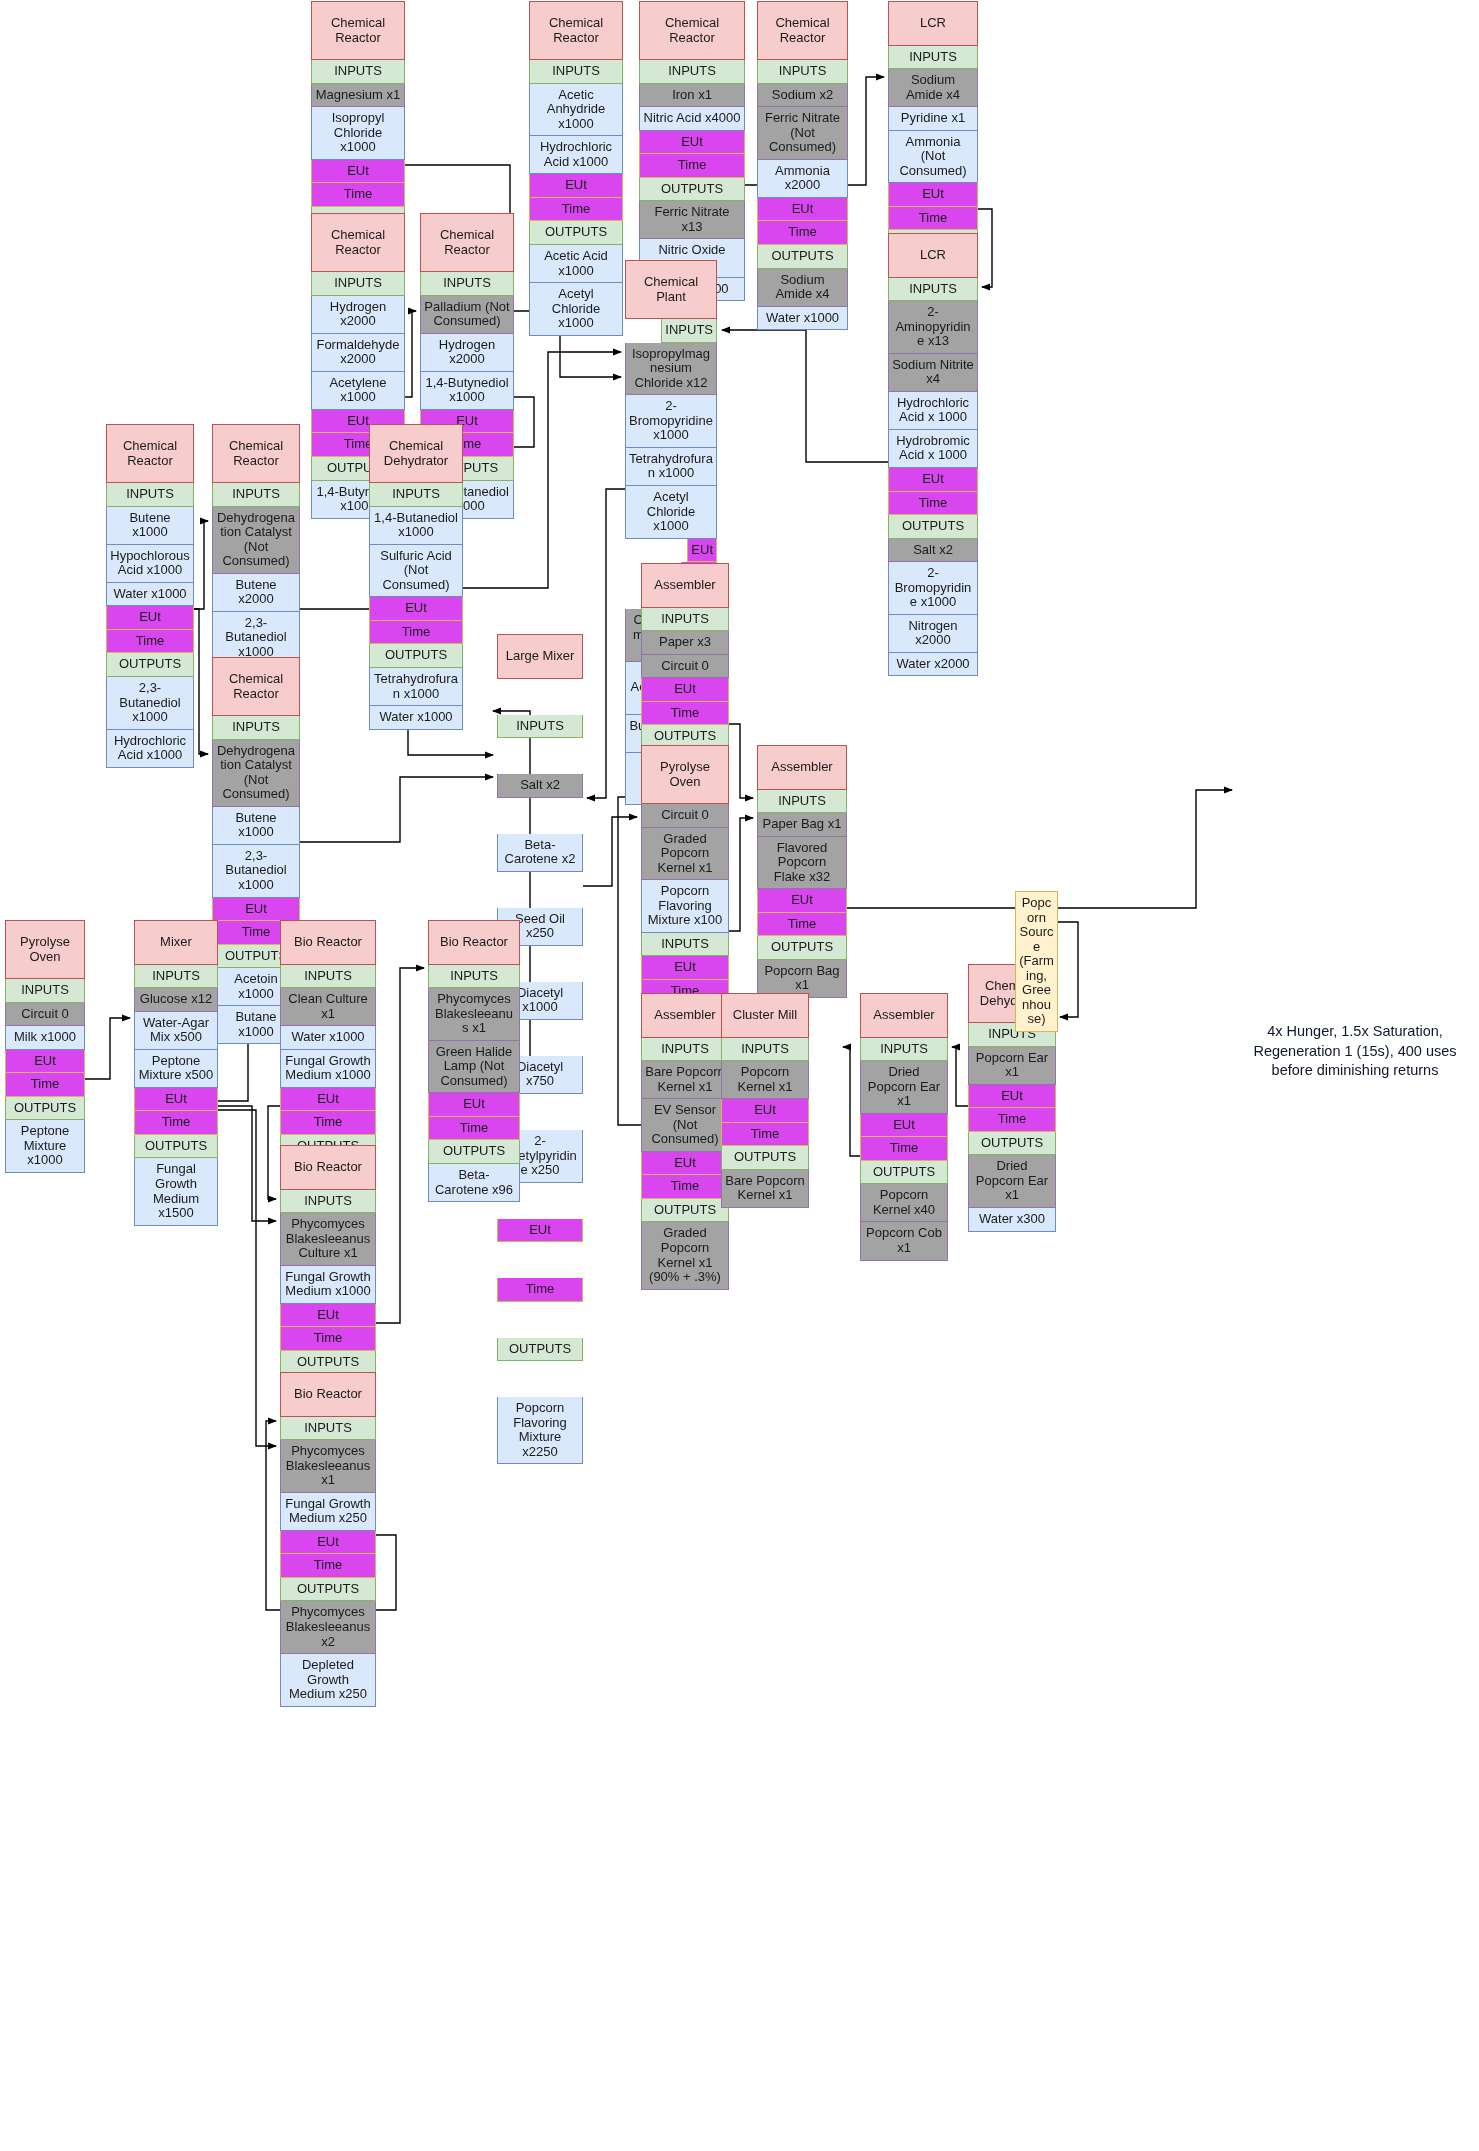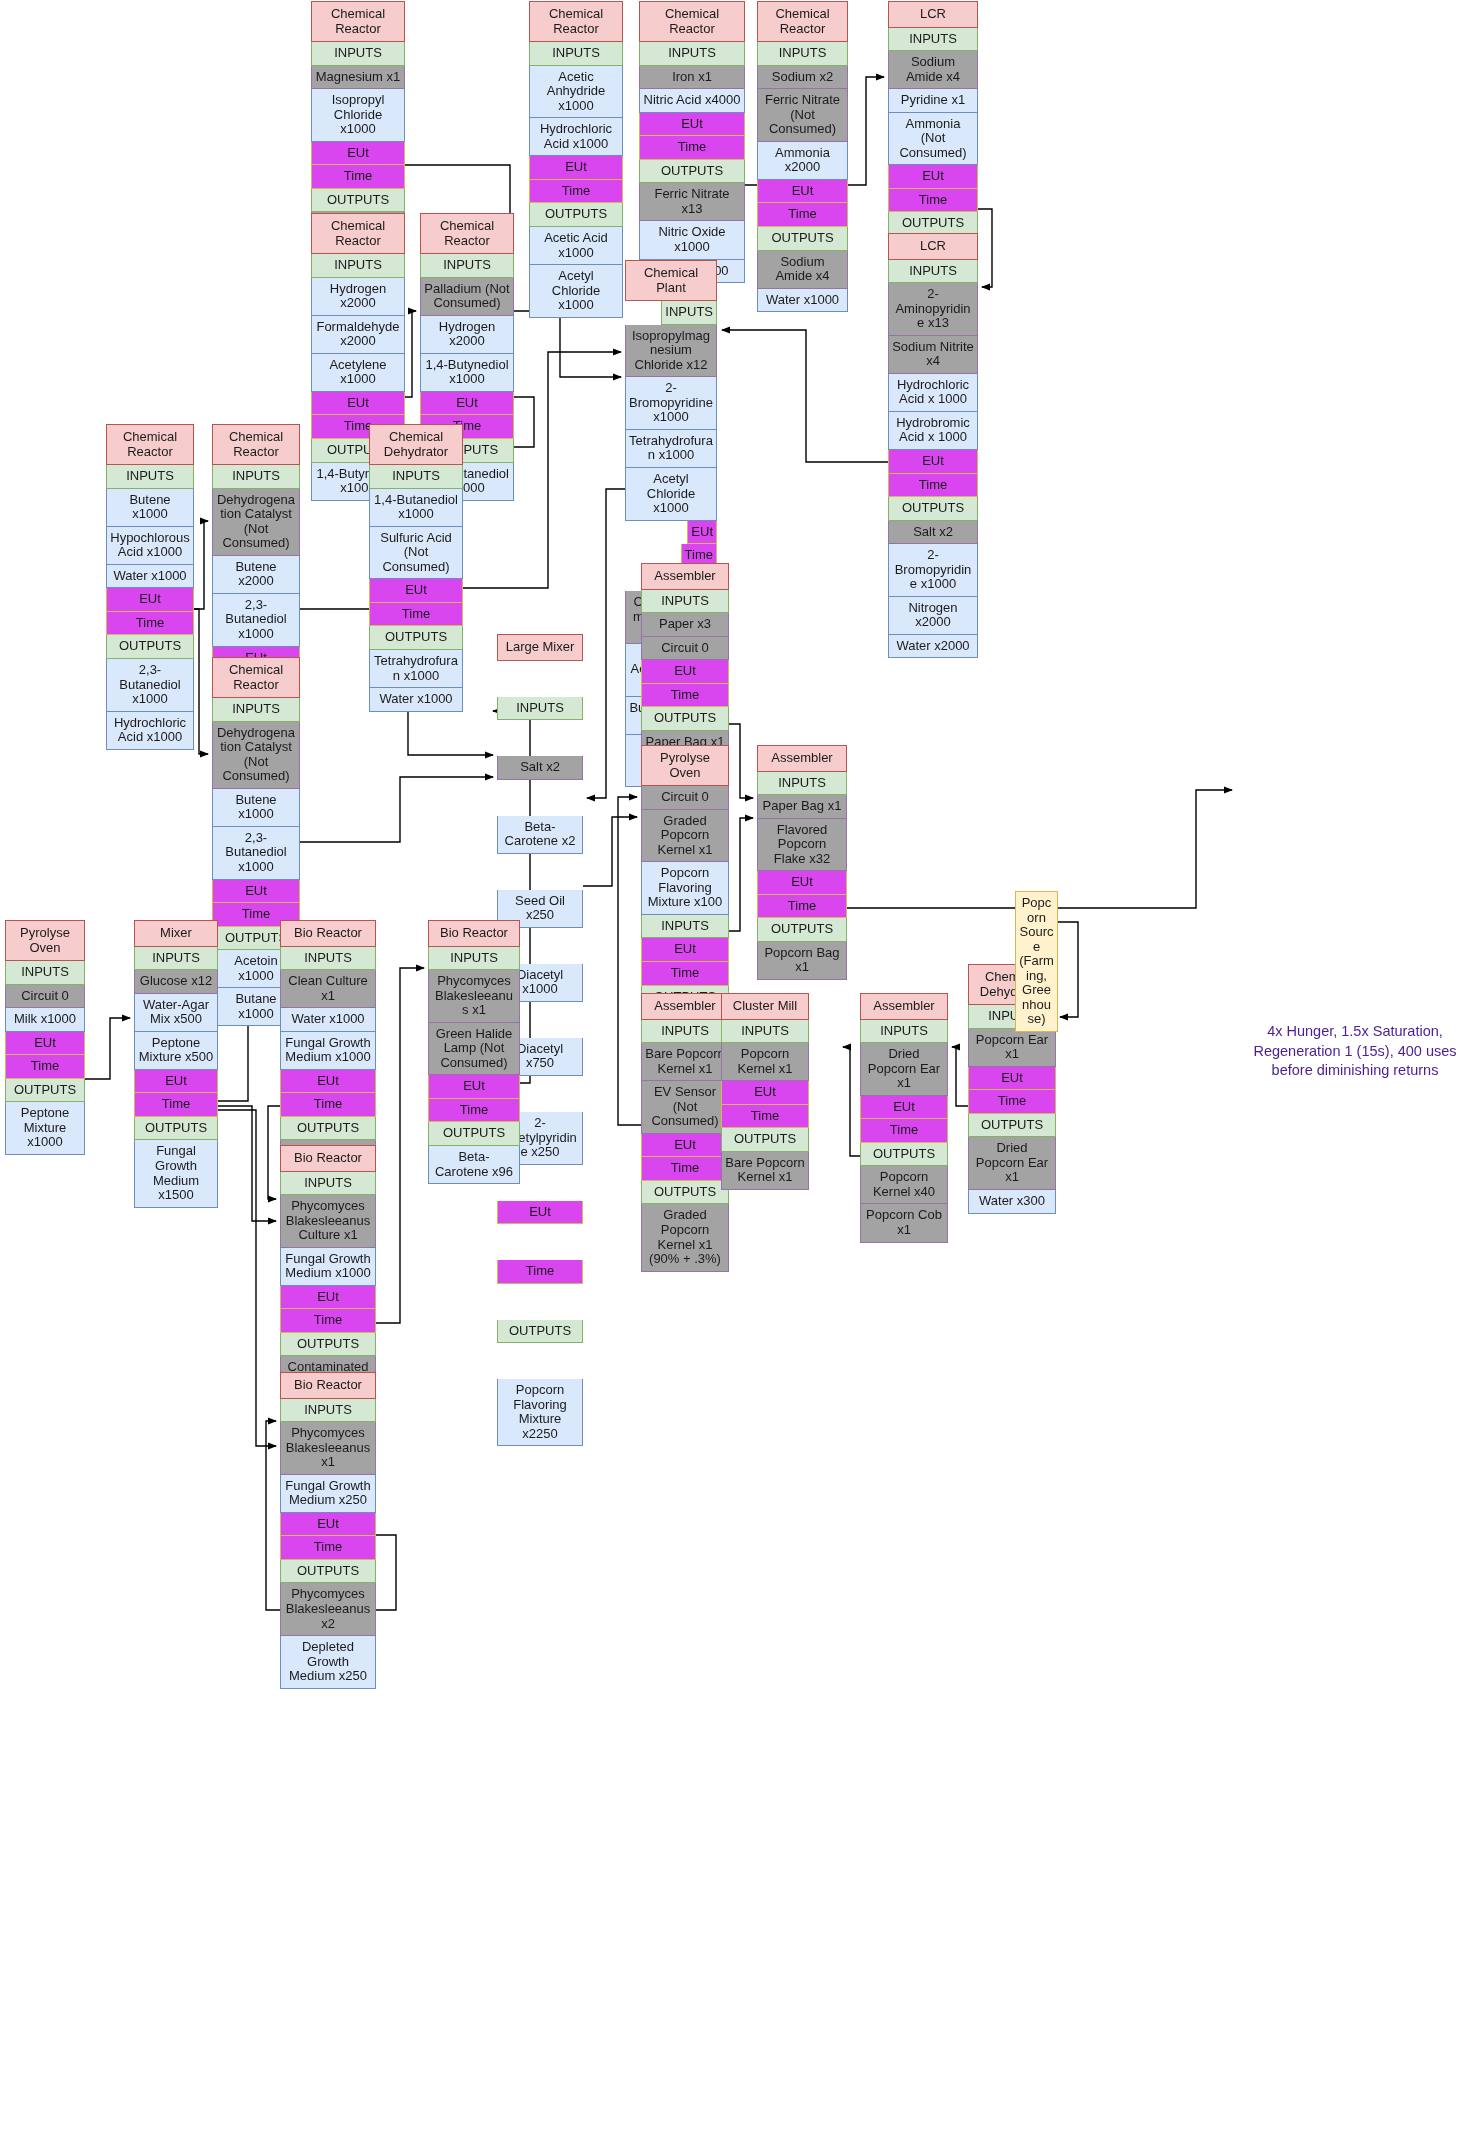--- a/index.html
+++ b/index.html
@@ -35,21 +35,21 @@
     align-items: center;
     justify-content: center;
     min-height: 22px;
     word-break: break-word;
     hyphens: none;
   }
   .row.title {
     background: #f6cccc;
     border-color: #b85450;
     border-top-width: 1px;
-    padding: 5px 3px;
+    padding: 14px 3px;
   }
   .row.section {
     background: #d5e8d4;
     border-color: #82b366;
   }
   .row.item {
     background: #a3a3a3;
     border-color: #9673a6;
   }
   .row.fluid {
@@ -64,21 +64,21 @@
     background: #fff2cc;
     border-color: #d6b656;
     border-top-width: 1px;
   }
   
   .note {
     position: absolute;
     font-size: 14.5px;
     line-height: 1.35;
     text-align: center;
-    color: #4c1d95;
+    color: #0f172a;
     z-index: 6;
   }
   
   #wires {
     position: absolute;
     left: 0; top: 0;
     width: 1479px; height: 2151px;
     z-index: 1;
     pointer-events: none;
   }

